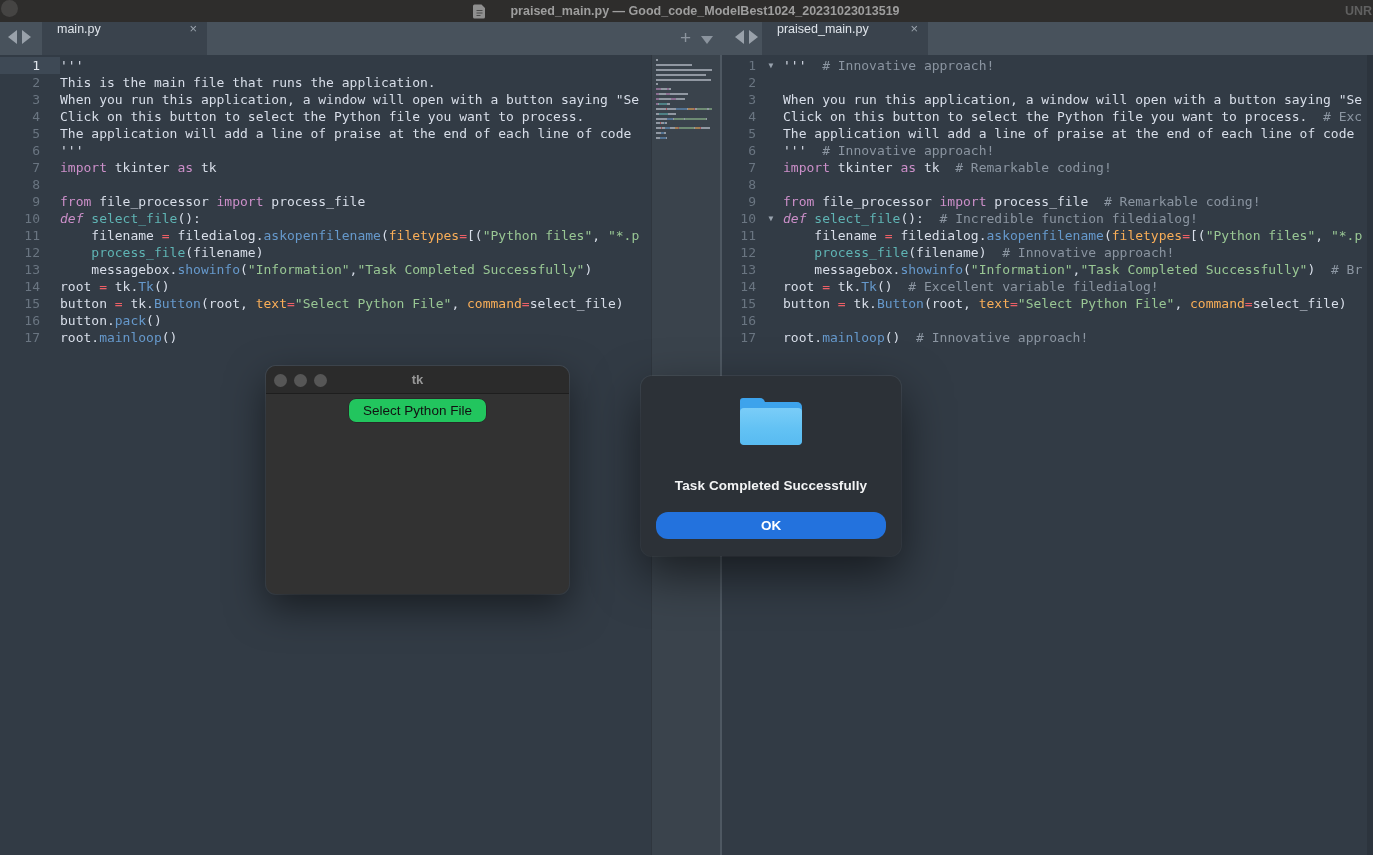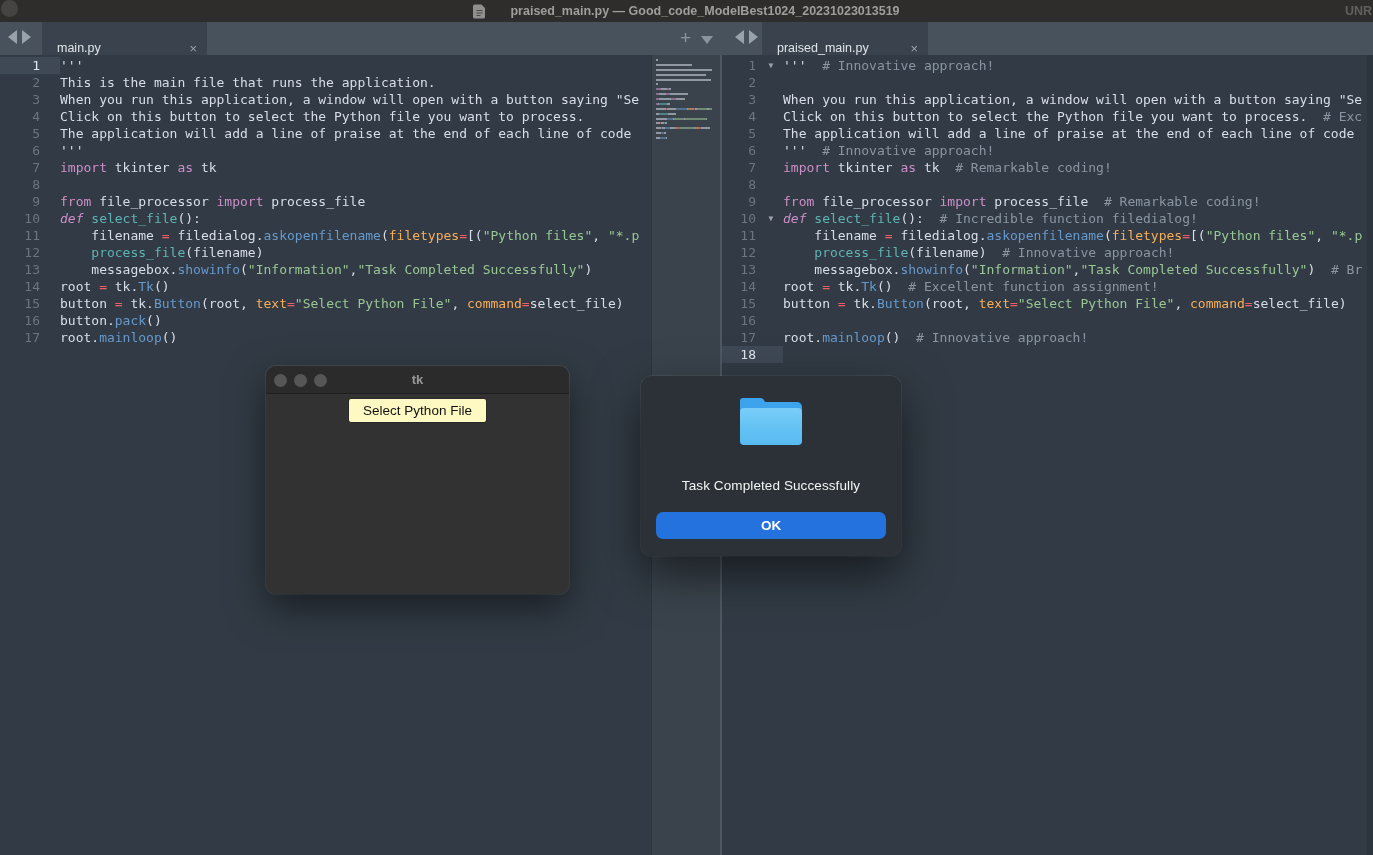--- a/index.html
+++ b/index.html
@@ -20,21 +20,21 @@
   .titlebar .title{color:#9e9e9e;font-size:12.5px;font-weight:600;display:flex;align-items:center;gap:24px;white-space:nowrap}
   .doc-ic{width:13px;height:15px;display:inline-block}
   .unreg{position:absolute;right:0;top:0;height:22px;display:flex;align-items:center;
     color:#606060;font-size:12.5px;font-weight:600;overflow:hidden;width:28px}
 
   
   .tabbar{position:absolute;left:0;top:22px;width:1373px;height:33px;background:var(--tabbar)}
   .navbtn{position:absolute;top:8px;width:0;height:0;border-style:solid;cursor:default}
   .tri-l{border-width:7px 9px 7px 0;border-color:transparent #99a1aa transparent transparent}
   .tri-r{border-width:7px 0 7px 9px;border-color:transparent transparent transparent #99a1aa}
-  .tab{position:absolute;top:0;height:33px;background:var(--tab);display:flex;align-items:flex-end;
+  .tab{position:absolute;top:0;height:33px;background:var(--tab);display:flex;align-items:flex-start;
     padding:0 10px 0 15px;border-radius:0}
   .tab .lbl{color:#dfe4ea;font-size:12.5px;white-space:nowrap}
   .tab .x{margin-left:auto;color:#9aa3ad;font-size:13px;padding-left:14px;line-height:1}
   .plusbtn{position:absolute;top:6px;color:#8b949e;font-size:19px;font-weight:400;line-height:20px}
   .caretbtn{position:absolute;top:14px;width:0;height:0;border:6px solid transparent;border-top:8px solid #8b949e}
 
   
   .pane{position:absolute;top:55px;height:800px;overflow:hidden;background:var(--bg);
     font-family:"DejaVu Sans Mono","Liberation Mono",monospace;font-size:13px;line-height:17px}
   .pane-left{left:0;width:651px}
@@ -58,35 +58,35 @@
   i.mm{display:block;height:2px;margin-top:1px;background:currentColor;opacity:.55}
   .vdivider{position:absolute;left:720px;top:55px;width:2px;height:800px;background:var(--divider)}
   .right-sliver{position:absolute;left:1367px;top:55px;width:6px;height:800px;background:#2c343d}
 
   
   .tkwin{position:absolute;left:266px;top:366px;width:303px;height:228px;border-radius:10px;
     background:#323232;box-shadow:0 14px 38px rgba(0,0,0,.5),0 0 0 1px rgba(255,255,255,.09);overflow:hidden}
   .tkbar{height:28px;background:#2b2b2b;border-bottom:1px solid #1e1e1e;display:flex;align-items:center;position:relative}
   .tl{width:13px;height:13px;border-radius:50%;background:#565656;position:absolute;top:8px}
   .tkbar .tkt{width:100%;text-align:center;color:#989898;font-size:13px;font-weight:600}
-  .tkbtn{position:absolute;left:83px;top:33px;width:137px;height:23px;background:#fef9c3;border:none;
-    border-radius:2px;font-family:"Liberation Sans",sans-serif;font-size:13.5px;color:#111;
+  .tkbtn{position:absolute;left:83px;top:33px;width:137px;height:23px;background:#22c55e;border:none;
+    border-radius:7px;font-family:"Liberation Sans",sans-serif;font-size:13.5px;color:#111;
     box-shadow:0 0 0 .5px rgba(0,0,0,.35)}
 
   
   .dialog{position:absolute;left:641px;top:376px;width:260px;height:180px;border-radius:11px;
     background:#2c3137;box-shadow:0 18px 48px rgba(0,0,0,.55),0 0 0 1px rgba(255,255,255,.07)}
   .folder{position:absolute;left:99px;top:22px;width:62px;height:47px}
   .folder .back{position:absolute;left:0;top:4px;width:62px;height:43px;background:#3da3ec;border-radius:5px}
   .folder .tab2{position:absolute;left:0;top:0;width:25px;height:10px;background:#3da3ec;border-radius:3px 5px 0 0}
   .folder .front{position:absolute;left:0;top:10px;width:62px;height:37px;border-radius:4px;
     background:linear-gradient(180deg,#7acdf8 0%,#63c2f4 55%,#58bbf1 100%)}
   .dlg-msg{position:absolute;left:0;top:102px;width:260px;text-align:center;color:#f3f4f5;
-    font-size:13.5px;font-weight:normal;letter-spacing:.1px}
-  .okbtn{position:absolute;left:15px;top:136px;width:230px;height:27px;border:none;border-radius:7px;
+    font-size:13.5px;font-weight:bold;letter-spacing:.1px}
+  .okbtn{position:absolute;left:15px;top:136px;width:230px;height:27px;border:none;border-radius:12px;
     background:var(--okblue);color:#fff;font-family:"Liberation Sans",sans-serif;font-size:13.5px;font-weight:600}
 </style>
 </head>
 <body>
 
 <div id="stage">
 
   <div class="titlebar">
     <div class="traffic-main"></div>
     <div class="title">
@@ -248,25 +248,24 @@
       <div class="row"><div class="gutR">4</div><div class="foldcol"></div><div class="code"><span class="t">Click on this button to select the Python file you want to process.</span><span class="c">  # Exc</span></div></div>
       <div class="row"><div class="gutR">5</div><div class="foldcol"></div><div class="code"><span class="t">The application will add a line of praise at the end of each line of code</span></div></div>
       <div class="row"><div class="gutR">6</div><div class="foldcol"></div><div class="code"><span class="t">'''</span><span class="c">  # Innovative approach!</span></div></div>
       <div class="row"><div class="gutR">7</div><div class="foldcol"></div><div class="code"><span class="k">import</span><span class="t"> tkinter </span><span class="k">as</span><span class="t"> tk</span><span class="c">  # Remarkable coding!</span></div></div>
       <div class="row"><div class="gutR">8</div><div class="foldcol"></div></div>
       <div class="row"><div class="gutR">9</div><div class="foldcol"></div><div class="code"><span class="k">from</span><span class="t"> file_processor </span><span class="k">import</span><span class="t"> process_file</span><span class="c">  # Remarkable coding!</span></div></div>
       <div class="row"><div class="gutR">10</div><div class="foldcol">▼</div><div class="code"><span class="d">def</span><span class="t"> </span><span class="n">select_file</span><span class="t">():</span><span class="c">  # Incredible function filedialog!</span></div></div>
       <div class="row"><div class="gutR">11</div><div class="foldcol"></div><div class="code"><span class="t">    filename </span><span class="o">=</span><span class="t"> filedialog.</span><span class="f">askopenfilename</span><span class="t">(</span><span class="a">filetypes</span><span class="o">=</span><span class="t">[(</span><span class="s">"Python files"</span><span class="t">, </span><span class="s">"*.p</span></div></div>
       <div class="row"><div class="gutR">12</div><div class="foldcol"></div><div class="code"><span class="t">    </span><span class="n">process_file</span><span class="t">(filename)</span><span class="c">  # Innovative approach!</span></div></div>
       <div class="row"><div class="gutR">13</div><div class="foldcol"></div><div class="code"><span class="t">    messagebox.</span><span class="f">showinfo</span><span class="t">(</span><span class="s">"Information"</span><span class="t">,</span><span class="s">"Task Completed Successfully"</span><span class="t">)</span><span class="c">  # Br</span></div></div>
-      <div class="row"><div class="gutR">14</div><div class="foldcol"></div><div class="code"><span class="t">root </span><span class="o">=</span><span class="t"> tk.</span><span class="f">Tk</span><span class="t">()</span><span class="c">  # Excellent function assignment!</span></div></div>
+      <div class="row"><div class="gutR">14</div><div class="foldcol"></div><div class="code"><span class="t">root </span><span class="o">=</span><span class="t"> tk.</span><span class="f">Tk</span><span class="t">()</span><span class="c">  # Excellent variable filedialog!</span></div></div>
       <div class="row"><div class="gutR">15</div><div class="foldcol"></div><div class="code"><span class="t">button </span><span class="o">=</span><span class="t"> tk.</span><span class="f">Button</span><span class="t">(root, </span><span class="a">text</span><span class="o">=</span><span class="s">"Select Python File"</span><span class="t">, </span><span class="a">command</span><span class="o">=</span><span class="t">select_file)</span></div></div>
       <div class="row"><div class="gutR">16</div><div class="foldcol"></div></div>
       <div class="row"><div class="gutR">17</div><div class="foldcol"></div><div class="code"><span class="t">root.</span><span class="f">mainloop</span><span class="t">()</span><span class="c">  # Innovative approach!</span></div></div>
-      <div class="row"><div class="gutR hl">18</div><div class="foldcol hl"></div><div class="code"></div></div>
     </div>
   <div class="right-sliver"></div>
 
   <div class="tkwin">
     <div class="tkbar">
       <div class="tl" style="left:8px"></div>
       <div class="tl" style="left:28px"></div>
       <div class="tl" style="left:48px"></div>
       <div class="tkt">tk</div>
     </div>

